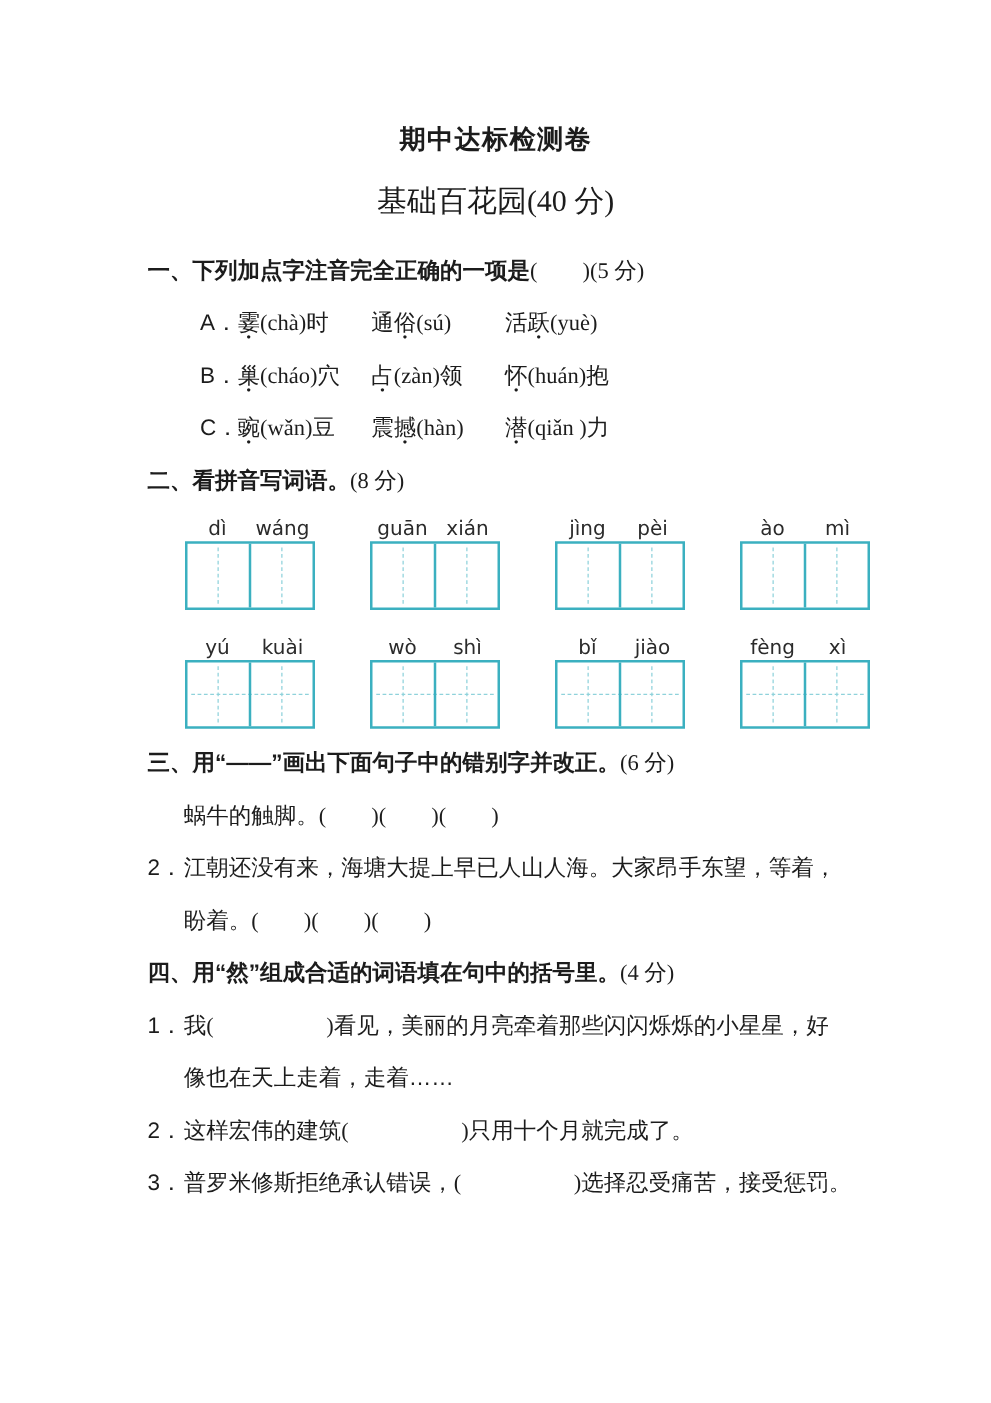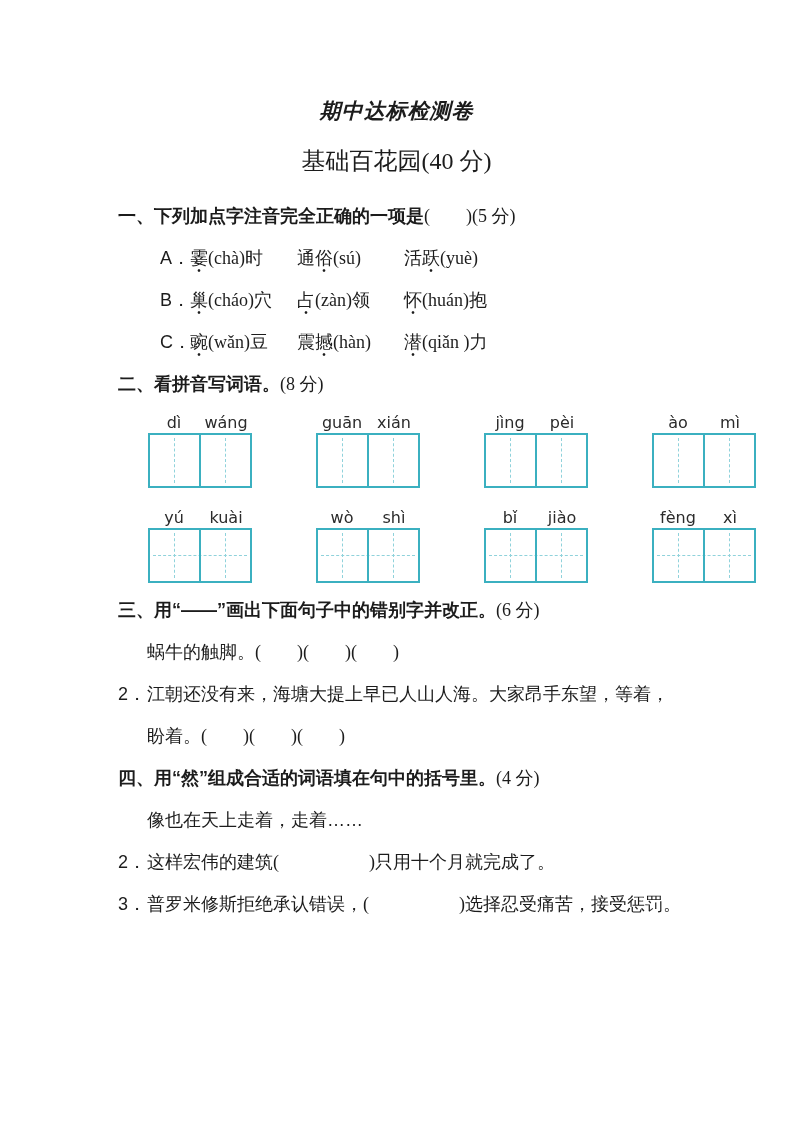--- a/index.html
+++ b/index.html
@@ -8,34 +8,34 @@
     width:793px; height:1122px;
     background:#ffffff;
     box-sizing:border-box;
     padding-top:97px;
     overflow:hidden;
     color:#1c1c1c;
     font-family:"Liberation Sans","DejaVu Sans",sans-serif;
     font-size:18px;
   }
   .ser { font-family:"Liberation Serif","DejaVu Serif",serif; }
-  .title { margin:0 0 20px 0; text-align:center; font-size:21px; font-weight:700; letter-spacing:1px;font-style:italic; }
+  .title { margin:0 0 20px 0; text-align:center; font-size:21px; font-weight:700; letter-spacing:1px; }
   .subtitle { text-align:center; font-size:24px; margin:0 0 26px 0; }
   .sec-heading { margin:0 0 16px 118px; font-weight:700; line-height:26px; }
   .sec-heading .ser { font-weight:400; }
   .opt-row { margin:0 0 16px 160px; line-height:26px; }
   .opt-label { display:inline-block; width:30px; }
   .opt-item { display:inline-block; vertical-align:top; }
   .c1 { width:107px; } .c2 { width:107px; }
   .dotchar { position:relative; display:inline-block; }
   .dotchar::after {
     content:"•"; position:absolute; left:50%; transform:translateX(-50%);
     bottom:-0.52em; font-size:10px; line-height:10px; color:#1c1c1c;
   }
-  .grid-row { display:flex; justify-content:space-between; width:608px; margin:0 0 20px 148px;gap:44px; }
+  .grid-row { display:flex; justify-content:space-between; width:548px; margin:0 0 20px 148px;gap:44px; }
   .grid-row.last { margin-bottom:14px; }
   .pgroup { width:104px; }
   .plabel { display:flex; font-family:"DejaVu Sans",sans-serif; font-size:16px; line-height:19px; margin-bottom:1px; color:#2b2b2b; }
   .plabel span { flex:1; text-align:center; }
   .gbox { position:relative; display:flex; height:55px; border:2px solid var(--grid-border,#3bb0c0); box-sizing:border-box; background:#fff; }
   .gcell { flex:1; position:relative; }
   .gcell + .gcell { border-left:2px solid var(--grid-border,#3bb0c0); }
   .gcell::after {
     content:""; position:absolute; top:3px; bottom:3px; left:calc(50% - 1px);
     border-left:1px dashed var(--grid-dash,#8fd2db);
@@ -162,19 +162,20 @@
 
   <div class="sec-heading"><span>三、用“——”画出下面句子中的错别字并改正。</span><span class="ser">(6 分)</span></div>
 
   <div class="q cont"><span>蜗牛的触脚。</span><span class="ser">(　　)(　　)(　　)</span></div>
 
   <div class="q"><span class="qnum">2．</span><span>江朝还没有来，海塘大提上早已人山人海。大家昂手东望，等着，</span></div>
   <div class="q cont"><span>盼着。</span><span class="ser">(　　)(　　)(　　)</span></div>
 
   <div class="sec-heading"><span>四、用“然”组成合适的词语填在句中的括号里。</span><span class="ser">(4 分)</span></div>
 
+  <div class="q"><span class="qnum">1．</span><span>我</span><span class="ser">(　　　　　)</span><span>看见，美丽的月亮牵着那些闪闪烁烁的小星星，好</span></div>
   <div class="q cont"><span>像也在天上走着，走着……</span></div>
 
   <div class="q"><span class="qnum">2．</span><span>这样宏伟的建筑</span><span class="ser">(　　　　　)</span><span>只用十个月就完成了。</span></div>
 
   <div class="q"><span class="qnum">3．</span><span>普罗米修斯拒绝承认错误，</span><span class="ser">(　　　　　)</span><span>选择忍受痛苦，接受惩罚。</span></div>
 
 </div>
 
 </body></html>

